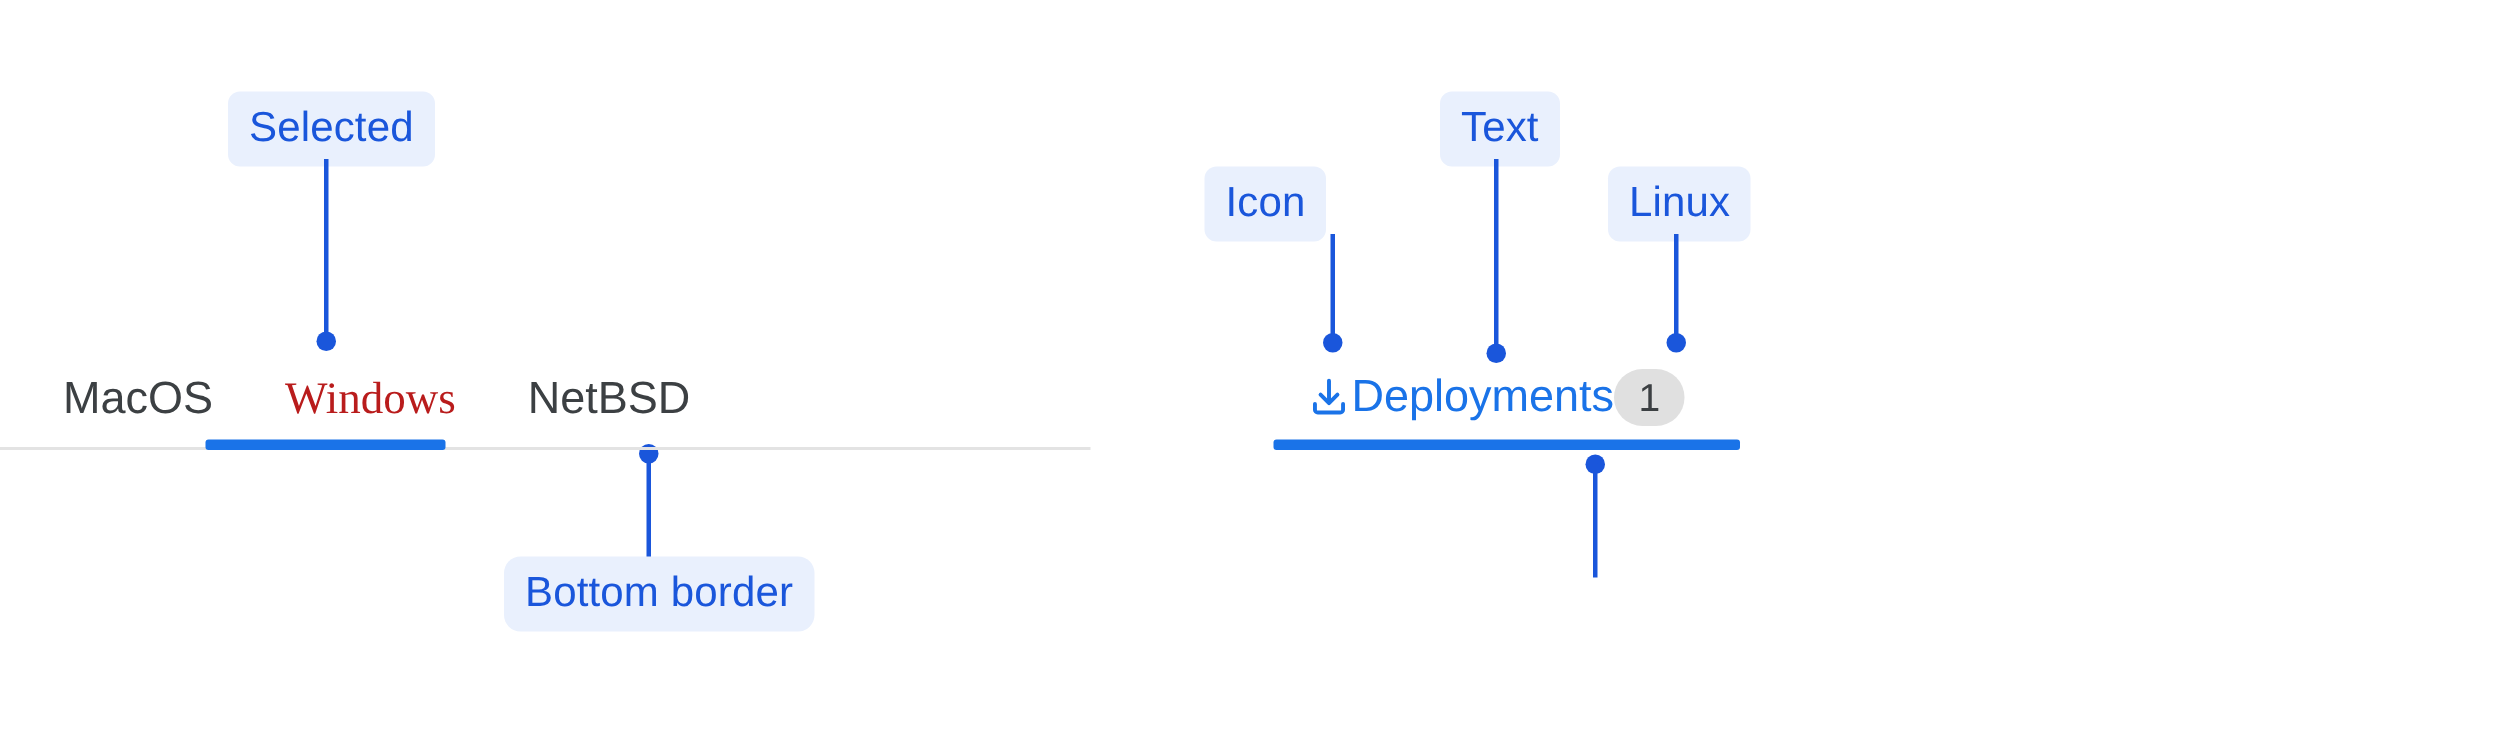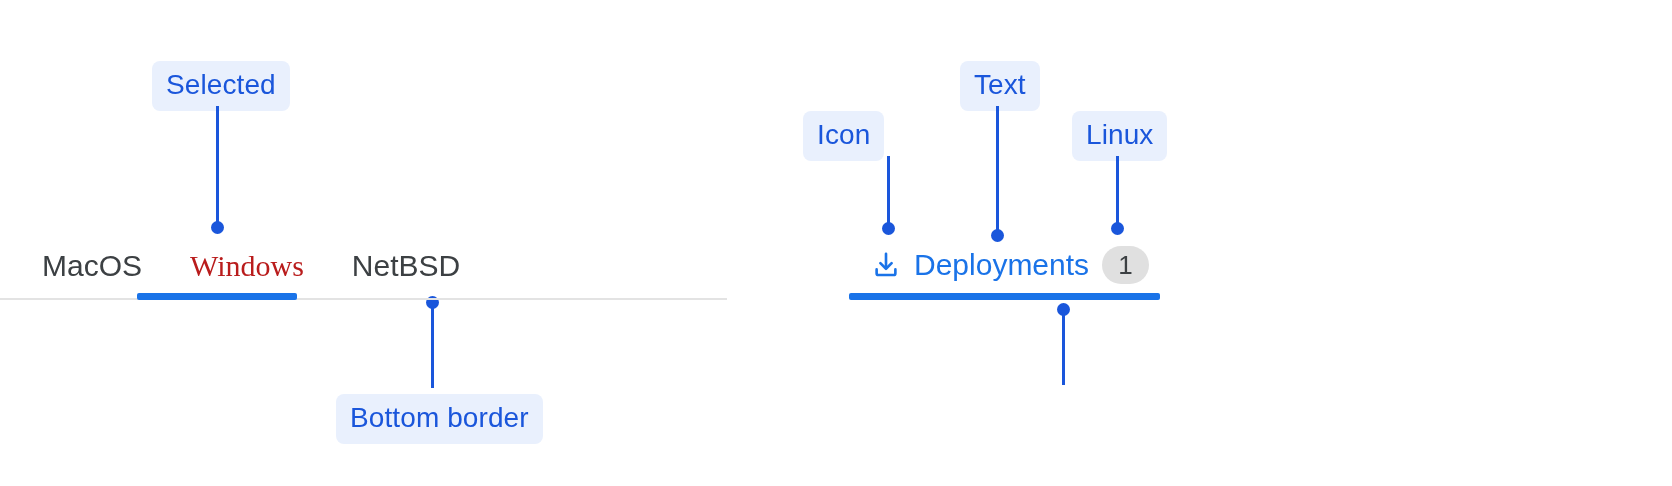--- a/index.html
+++ b/index.html
@@ -75,21 +75,20 @@
 
   
   #deploytab {
     position: absolute;
     left: 849px; top: 240px;
     width: 311px; height: 60px;
   }
   #deploytab .row {
     display: flex;
     align-items: center;
-    gap: 13px;
     padding-left: 22px;
     height: 50px;
   }
   #deploytab .dl-icon { width: 30px; height: 30px; display:block; flex:none; }
   #deploytab .label {
     font-size: 30px;
     color: #1a73e8;
     line-height: 1;
     white-space: nowrap;
   }
@@ -117,21 +116,21 @@
 <body>
 
 <div id="stage">
 
   <div class="callout" style="left:152px; top:61px;">Selected</div>
   <div class="leader" style="left:216px; top:106px; height:122px;"></div>
   <div class="dot" style="left:211px; top:221px;"></div>
 
   <div class="dot" style="left:426px; top:296px;"></div>
   <div class="leader" style="left:431px; top:302px; height:86px;"></div>
-  <div class="callout" style="left:336px; top:394px;">Bottom border</div>
+  <div class="callout" style="left:336px; top:371px;border-radius:11px;">Bottom border</div>
 
   <div id="tabbar">
     <div class="tabs">
       <button class="tab">MacOS</button>
       <button class="tab selected">Windows</button>
       <button class="tab">NetBSD</button>
     </div>
     <div class="divider"></div>
     <div class="underline"></div>
   </div>

